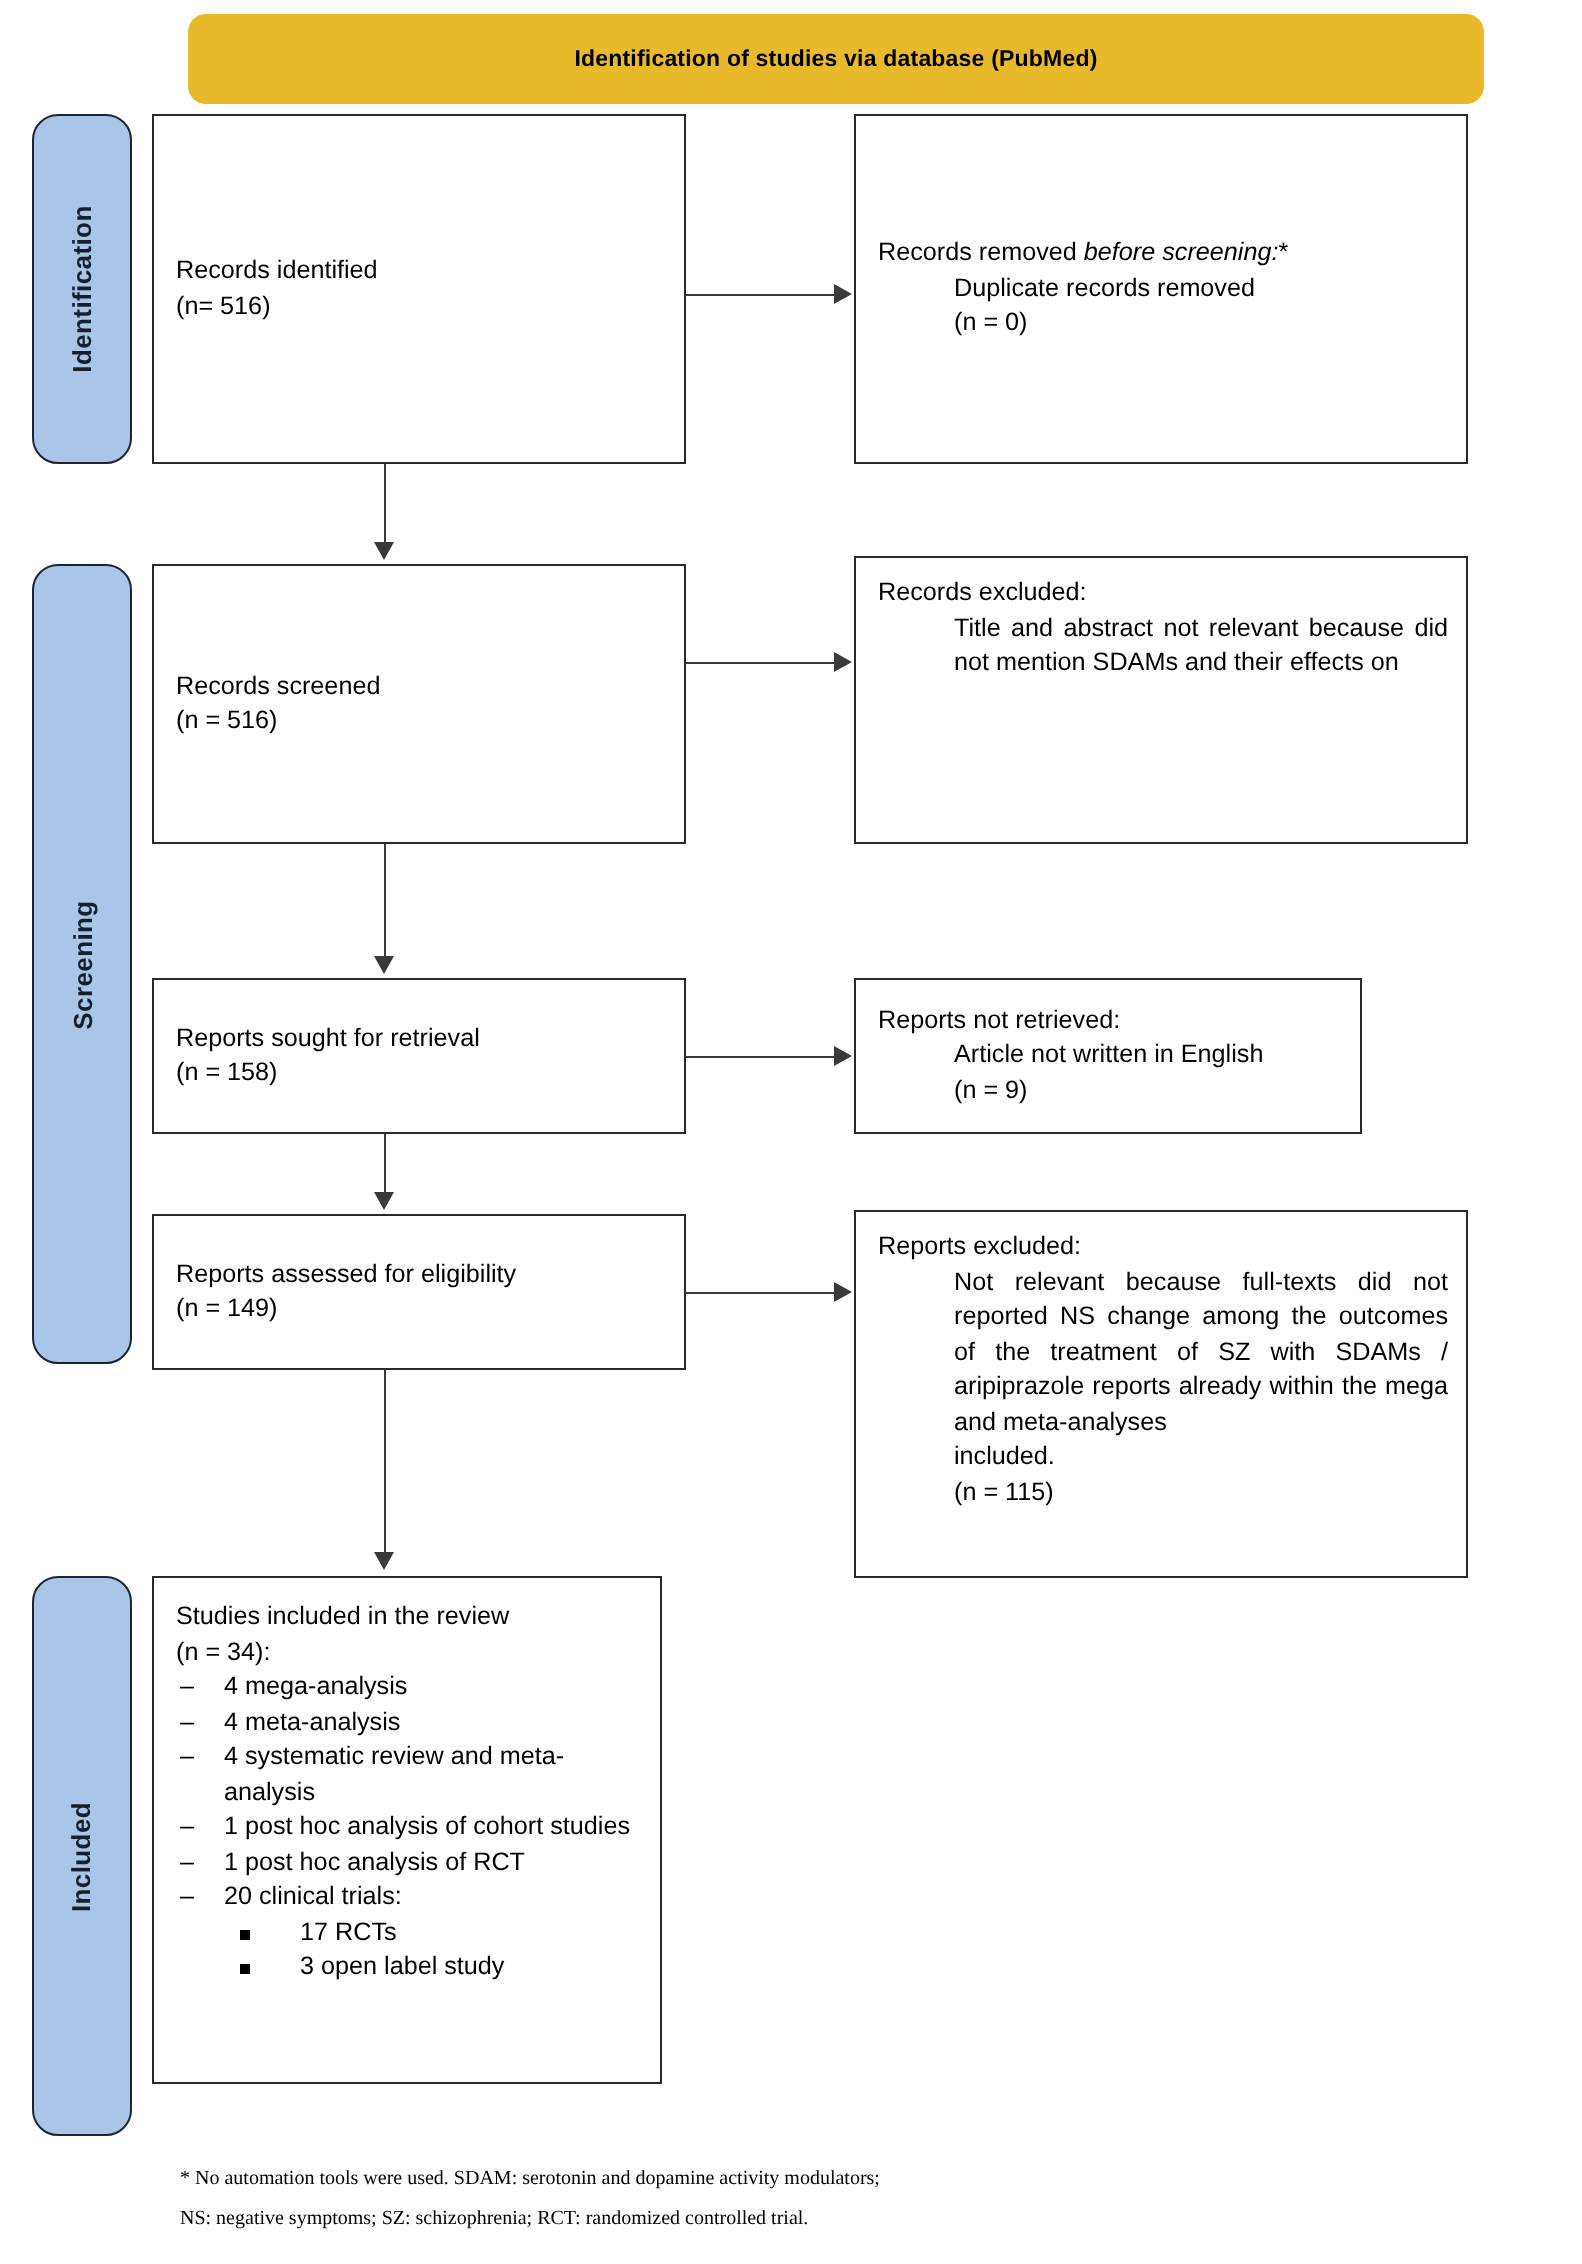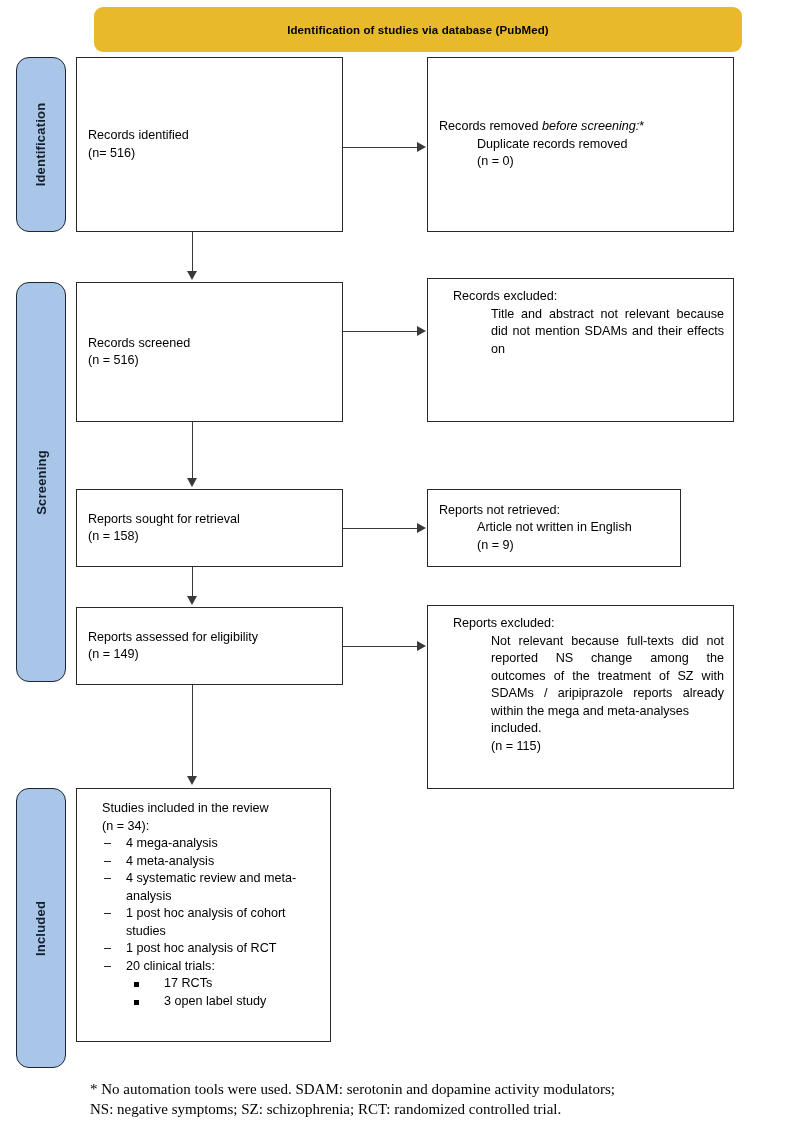--- a/index.html
+++ b/index.html
@@ -86,21 +86,21 @@
     color: #000;
   }
   
   .vcenter {
     display: flex;
     align-items: center;
   }
   .vcenter .box-text { padding-left: 11px; }
 
   
-  .vtop { display: block; padding-left: 14px; }
+  .vtop { display: block; }
   .vtop .box-text { padding: 9px 9px 0 11px; }
 
   
   .indent-block {
     margin-left: 38px;
     text-align: justify;
     text-justify: inter-word;
   }
   .nojust { text-align: left; margin-left: 38px; }
   .ital { font-style: italic; }
@@ -173,21 +173,21 @@
     border-left: 9px solid #3a3a3a;
   }
 
   
   #footnote {
     position: absolute;
     left: 90px;
     top: 1080px;
     width: 640px;
     font-family: "Liberation Serif", serif;
-    font-size: 15px;
+    font-size: 10px;
     line-height: 19.5px;
     color: #000;
   }
 </style>
 </head>
 <body>
 
 <div id="diagram">
 
   <div class="phase-banner">

